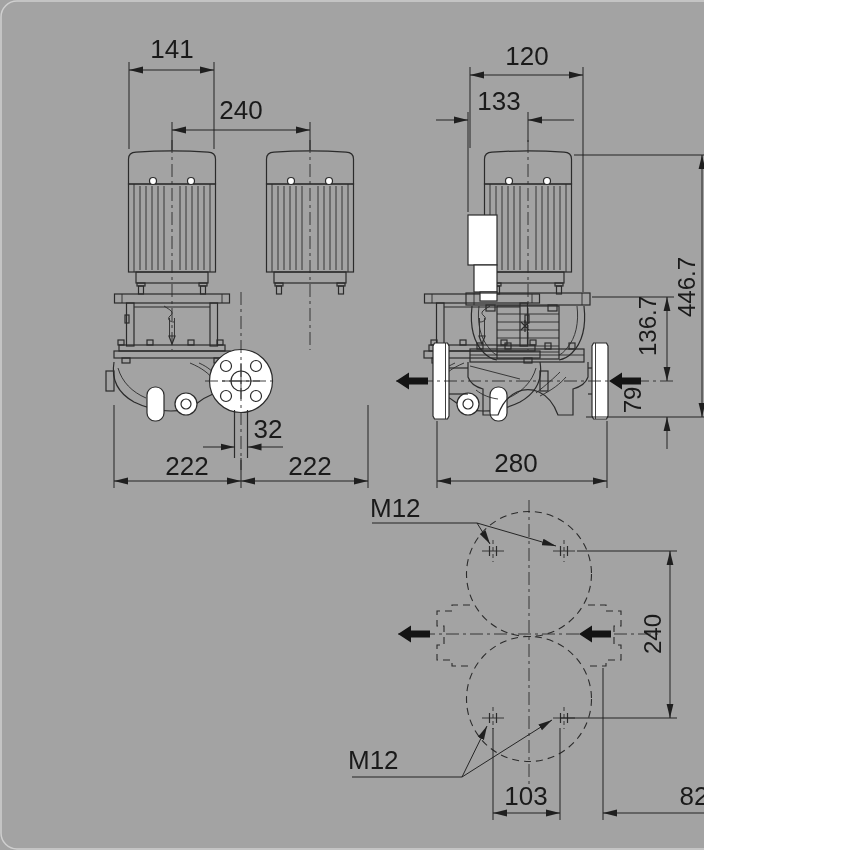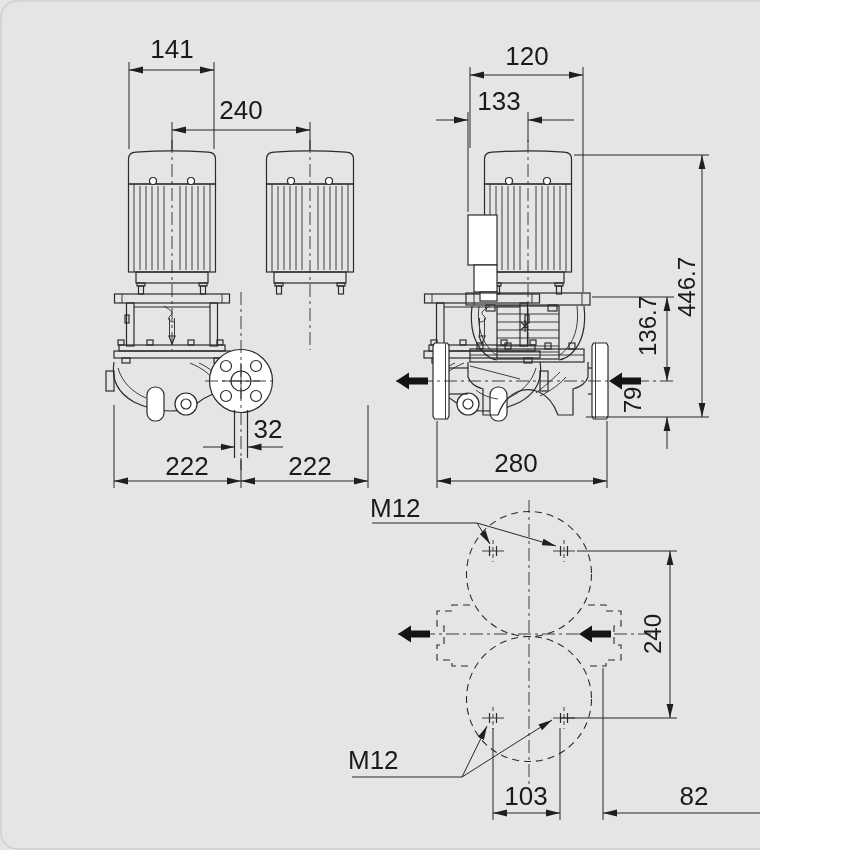--- a/index.html
+++ b/index.html
@@ -1,16 +1,16 @@
 <!DOCTYPE html>
 <html><head>
 <meta charset="utf-8">
 <style>
   html,body{margin:0;padding:0;background:#ffffff;}
-  .stage{width:760px;height:850px;position:relative;background:#e5e5e5;overflow:hidden;}
+  .stage{width:704px;height:850px;position:relative;background:#a3a3a3;overflow:hidden;}
   svg{display:block;}
   .draw{stroke:#2b2b2b;stroke-width:1.2;fill:none;}
   .drawF{stroke:#2b2b2b;stroke-width:1.2;fill:#ffffff;}
   .thin{stroke:#2b2b2b;stroke-width:0.9;fill:none;}
   .dim{stroke:#1f1f1f;stroke-width:0.95;fill:none;}
   .cl{stroke:#2b2b2b;stroke-width:0.9;fill:none;stroke-dasharray:13 4 3 4;}
   .dash{stroke:#2b2b2b;stroke-width:1.1;fill:none;stroke-dasharray:7 5;}
   .lbl{font-family:"Liberation Sans","DejaVu Sans",sans-serif;font-size:26px;fill:#1a1a1a;}
   .lblv{font-family:"Liberation Sans","DejaVu Sans",sans-serif;font-size:24px;fill:#1a1a1a;}
   .flow{fill:#141414;stroke:none;}

